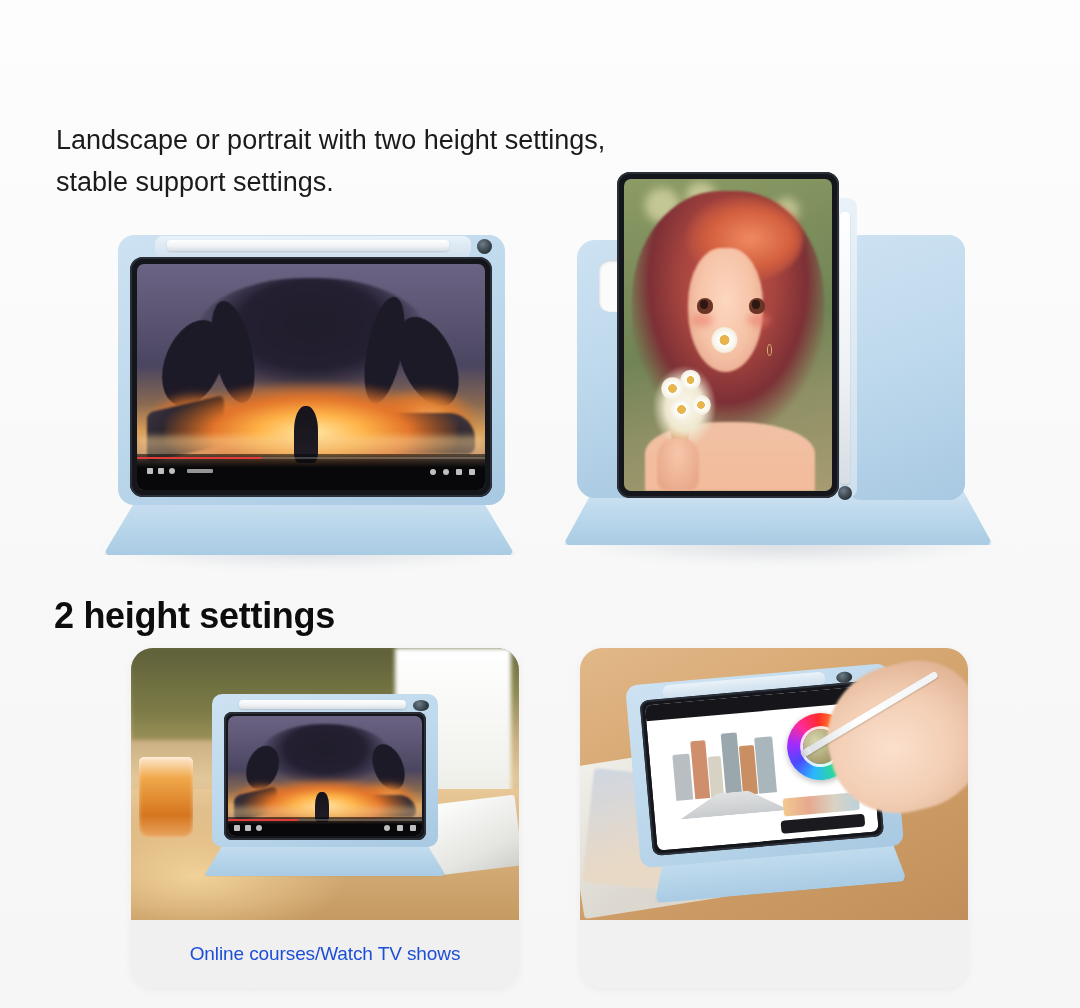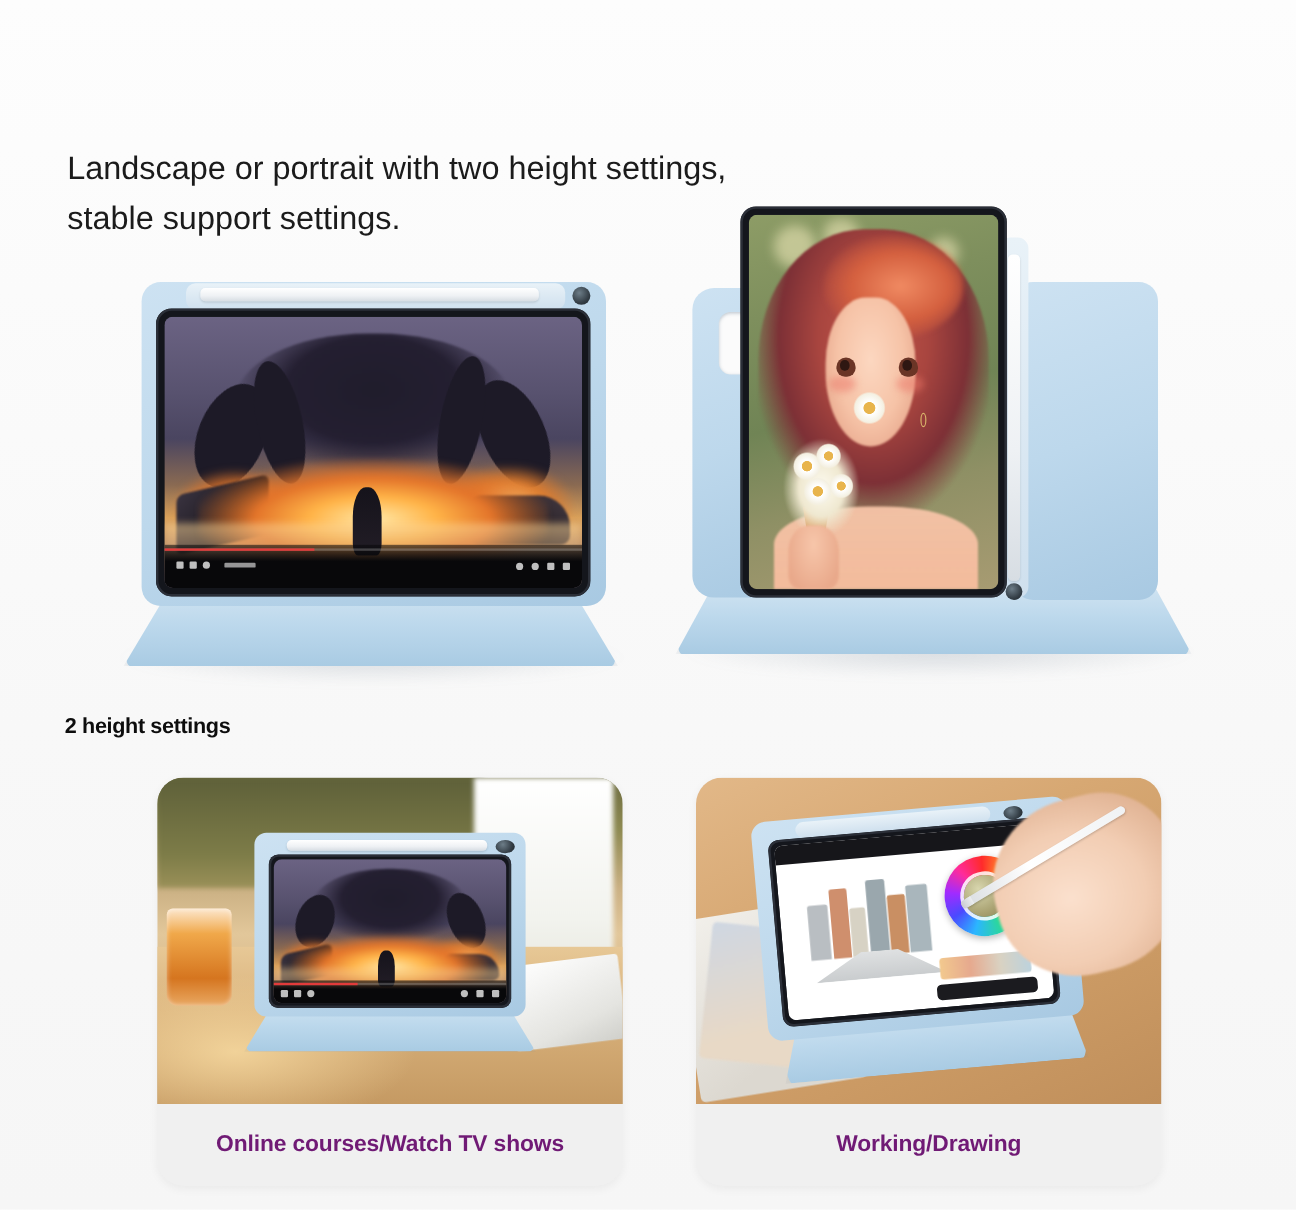--- a/index.html
+++ b/index.html
@@ -20,21 +20,21 @@
     position: absolute; left: 54px; top: 33px;
     font-size: 40px; font-weight: bold; color: #0d0d0d;
     letter-spacing: -0.6px; white-space: nowrap;
   }
   .subline {
     position: absolute; left: 56px; top: 104px;
     font-size: 27px; color: #1b1b1b; line-height: 42px; margin-top: 15px;
   }
   .section-title {
     position: absolute; left: 54px; top: 595px;
-    font-size: 18px; font-weight: bold; color: #0d0d0d;
+    font-size: 36px; font-weight: bold; color: #0d0d0d;
     letter-spacing: -0.3px;
   }
 
   
   .stage { position: absolute; }
 
   .baseplate {
     position: absolute;
     background: linear-gradient(180deg,#cfe3f1 0%,#bcd8ec 45%,#a9cbe3 100%);
     border-radius: 5px / 50%;
@@ -187,21 +187,21 @@
     position: absolute; width: 388px; height: 340px;
     border-radius: 22px; overflow: hidden;
     background: #f1f1f1;
     box-shadow: 0 2px 8px rgba(0,0,0,.05);
   }
   .card-photo { position: absolute; left: 0; right: 0; top: 0; height: 272px; overflow: hidden; }
   .card-caption {
     position: absolute; left: 0; right: 0; bottom: 0; height: 68px;
     display: flex; align-items: center; justify-content: center;
     background: #f0f0f0;
-    font-size: 19px; font-weight: bold; color: #701a75;
+    font-size: 19px; font-weight: normal; color: #1d4ed8;
     letter-spacing: -0.1px;
   }
 
   
   .scene-desk { position: absolute; inset: 0;
     background: linear-gradient(180deg,#6d6c40 0%,#8e8a52 16%,#cbb184 34%,#e2c79a 48%,#d8b888 64%,#c9a673 82%,#bb9764 100%); }
   .sd-window { position: absolute; right: 2%; top: 0; width: 30%; height: 72%;
     background: linear-gradient(180deg,#ffffff,#f2f3ee 60%,#e3e2d6);
     filter: blur(2px); }
   .sd-wall { position: absolute; left: 0; right: 30%; top: 0; height: 34%;
@@ -458,16 +458,15 @@
             </div>
           </div>
         </div>
 
         <div class="dr-hand"></div>
         <div class="dr-stylus">
           <div class="dr-stylus-tip"></div>
         </div>
       </div>
     </div>
-    <div class="card-caption">Working/Drawing</div>
   </div>
 
 </div>
 
 </body></html>

